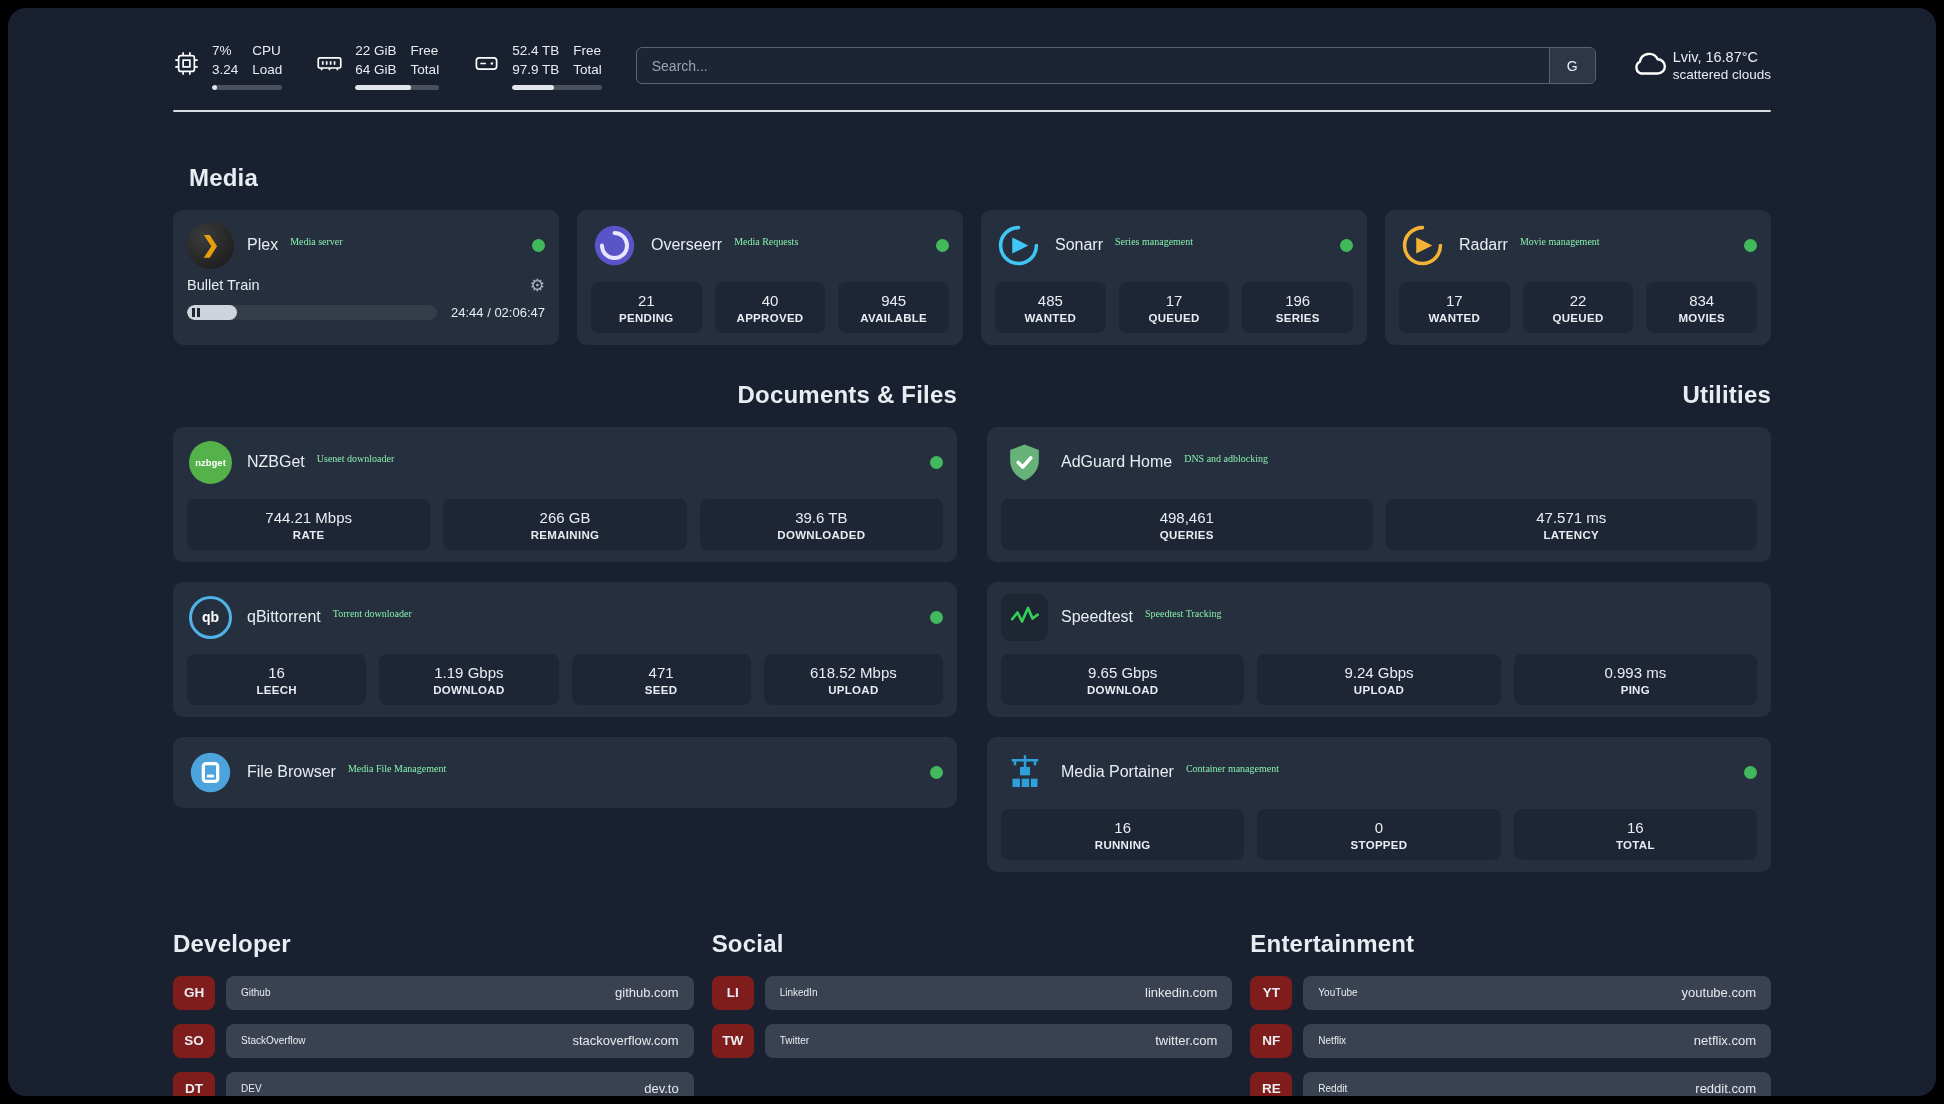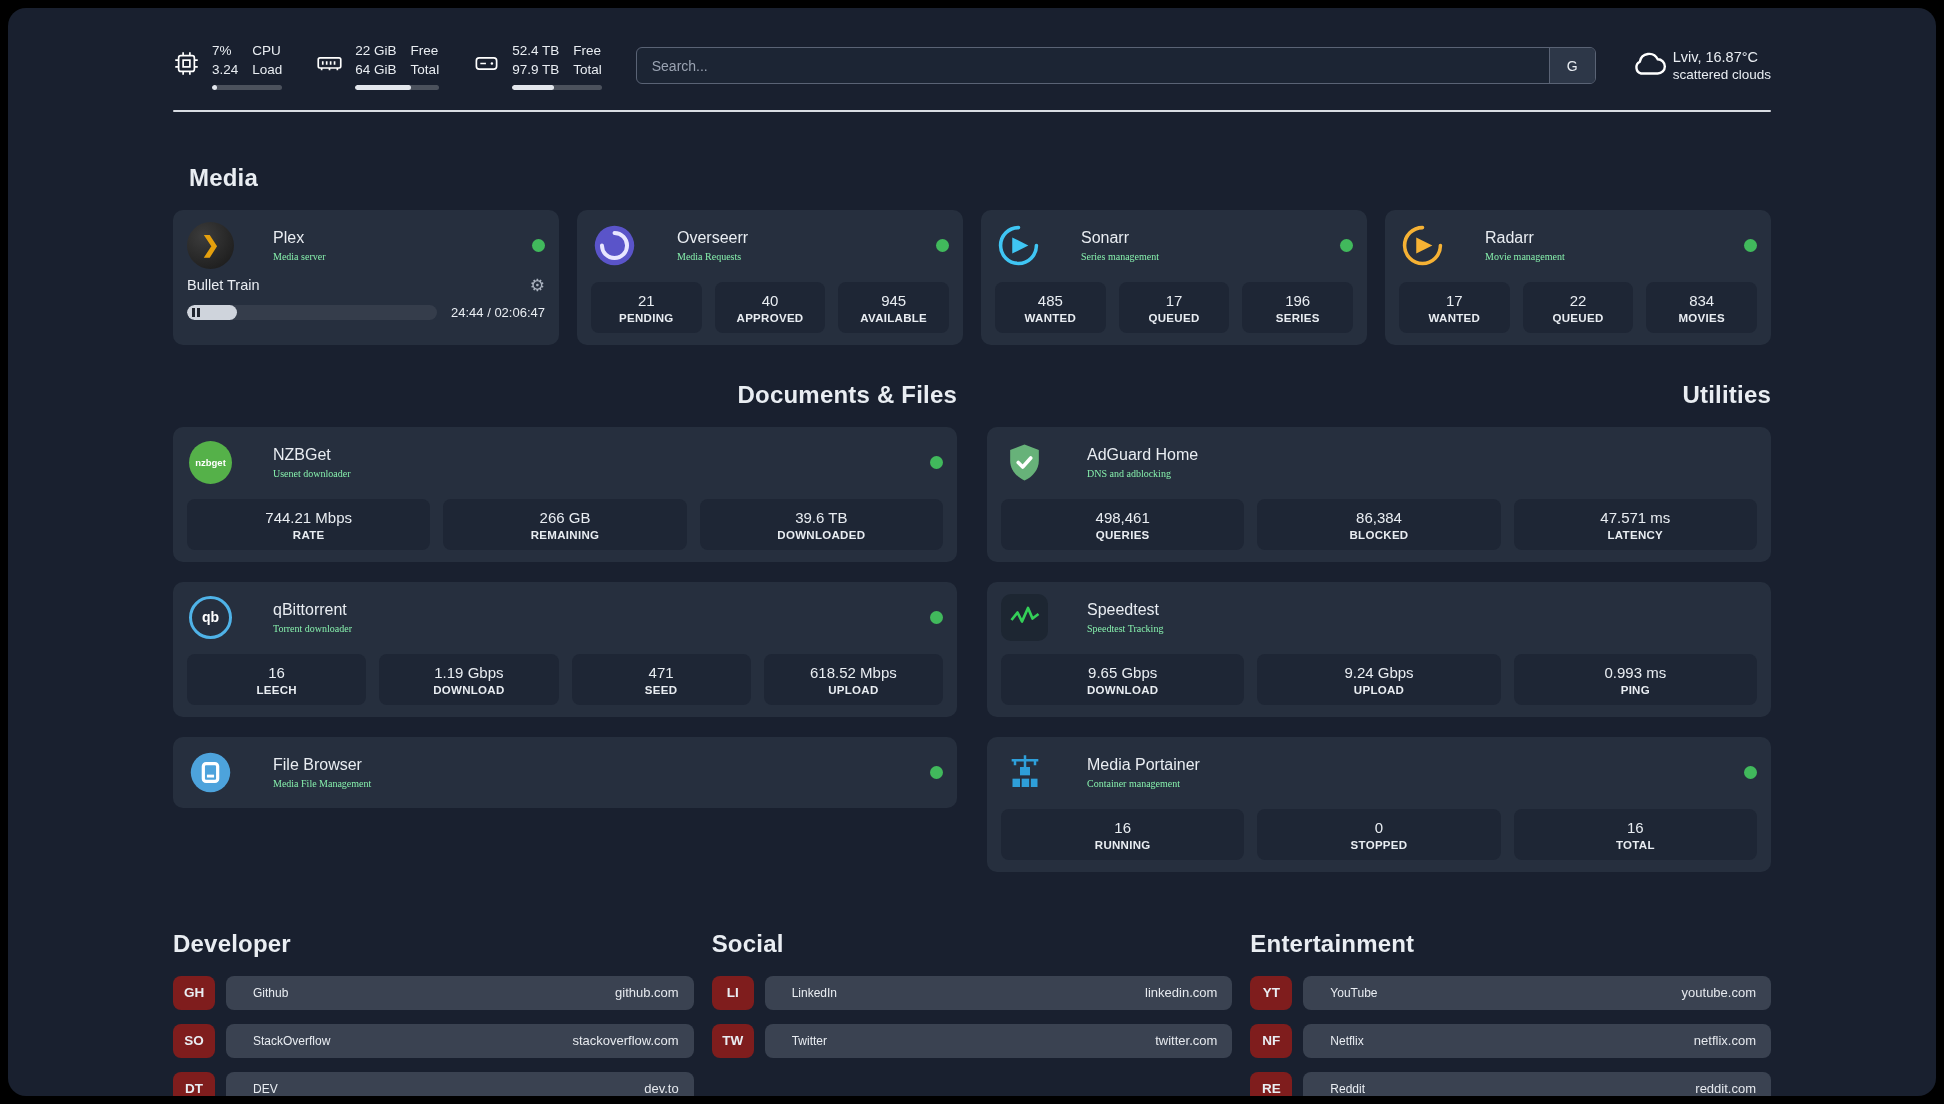--- a/index.html
+++ b/index.html
@@ -40,21 +40,21 @@
   .mid-title { margin:36px 0 18px;text-align:right; }
   .bm-title { margin:0 0 18px; }
 
   .media-grid { display:grid; grid-template-columns:repeat(4,1fr); gap:18px; }
   .two-col { display:grid; grid-template-columns:1fr 1fr; gap:30px; align-items:start; }
   .col-cards { display:flex; flex-direction:column; gap:20px; }
 
   .card { background:#262f3e; border-radius:10px; padding:12px 14px; }
   .card-head { display:flex; align-items:center; gap:13px; }
   .app-icon { width:47px; height:47px; border-radius:10px; display:flex; align-items:center; justify-content:center; flex-shrink:0; }
-  .app-text { display:flex; flex-direction:column; gap:4px;margin-left:26px; }
+  .app-text { display:flex; flex-direction:row; gap:12px; }
   .app-name { font-size:16px; font-weight:500; }
   .app-sub  { font-size:10px; color:#86efac;font-family:Liberation Serif, serif; }
   .dot { margin-left:auto; width:13px; height:13px; border-radius:50%; background:#41b95c; flex-shrink:0; }
 
   .stats { display:flex; gap:13px; margin-top:13px; }
   .stat { flex:1; background:#1e2635; border-radius:8px; text-align:center; padding:10px 6px 9px; }
   .stat .v { font-size:15px; }
   .stat .l { font-size:11.5px; font-weight:700; margin-top:3px; letter-spacing:.3px; }
 
   
@@ -72,21 +72,21 @@
   .plex-chevron { color:#e5a00d; font-size:22px; font-weight:bold; }
   .nzb-circle { width:43px; height:43px; border-radius:50%; background:#55b149; color:#fff; font-size:9.5px; font-weight:700; display:flex; align-items:center; justify-content:center; }
   .qb-circle { width:43px; height:43px; border-radius:50%; border:3px solid #4fb3e8; color:#fff; font-weight:700; font-size:14px; display:flex; align-items:center; justify-content:center; }
   .speedtile { background:#1d2632; }
 
   
   .bm-grid { display:grid; grid-template-columns:repeat(3,1fr); gap:18px; align-items:start; margin-top:58px; padding-bottom:40px; }
   .bm-row { display:flex; align-items:center; gap:11px; margin-bottom:14px; cursor:pointer; }
   .bm-abbr { width:42px; height:34px; background:#7f1d1d; border-radius:8px; display:flex; align-items:center; justify-content:center; font-size:13.5px; font-weight:600; flex-shrink:0; }
   .bm-bar { flex:1; display:flex; align-items:center; justify-content:space-between; background:#3a4251; border-radius:8px; height:34px; padding:0 15px; }
-  .bm-name { font-size:12px;margin-left:12px; }
+  .bm-name { font-size:10px; }
   .bm-url { font-size:13px; color:#e6e9ee; }
 </style>
 </head>
 <body>
 
 <div class="screen">
   <div class="content">
 
     <header class="topbar">
 
@@ -408,24 +408,20 @@
                 <div class="app-name">AdGuard Home</div>
                 <div class="app-sub">DNS and adblocking</div>
               </div>
             </div>
             <div class="stats">
               <div class="stat">
                   <div class="v">498,461</div>
                   <div class="l">QUERIES</div>
                 </div>
               <div class="stat">
-                  <div class="v">86,384</div>
-                  <div class="l">BLOCKED</div>
-                </div>
-              <div class="stat">
                   <div class="v">47.571 ms</div>
                   <div class="l">LATENCY</div>
                 </div>
             </div>
           </div>
 
           <div class="card">
             <div class="card-head">
               <div class="app-icon speedtile">
                 <svg viewBox="0 0 24 24" width="36" height="36">

